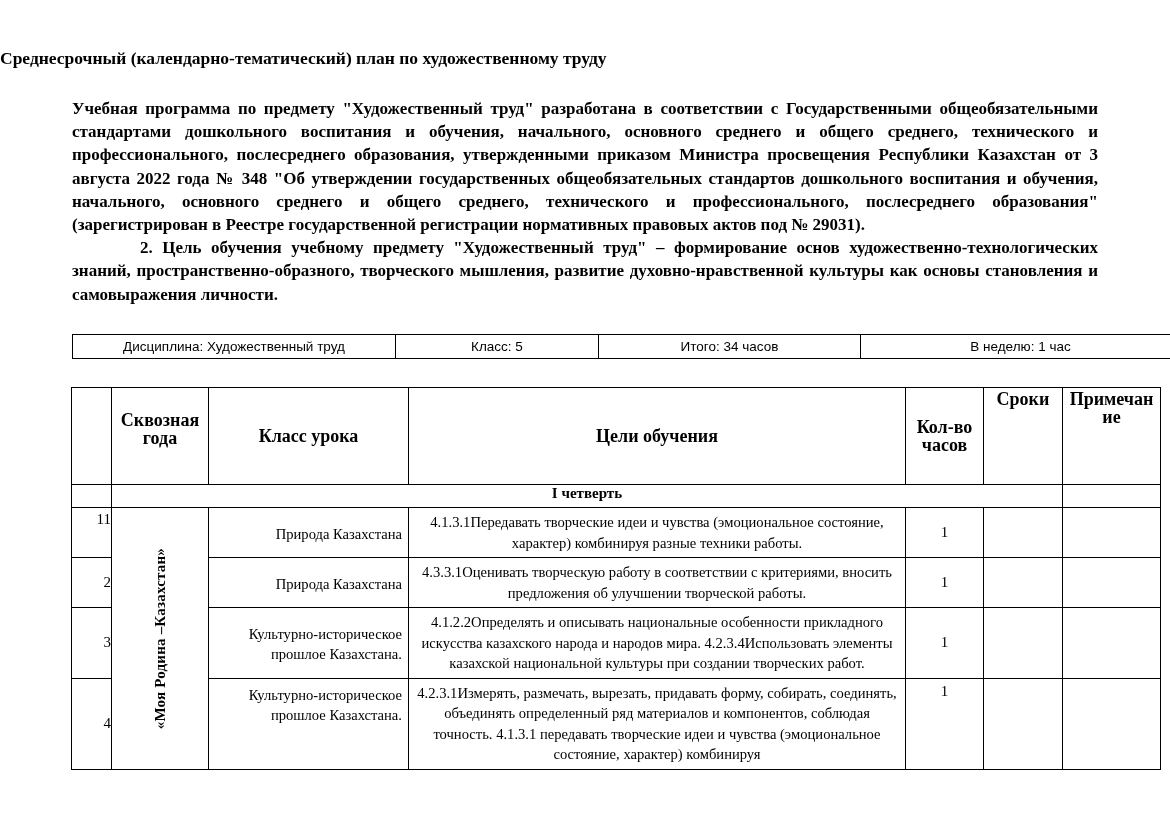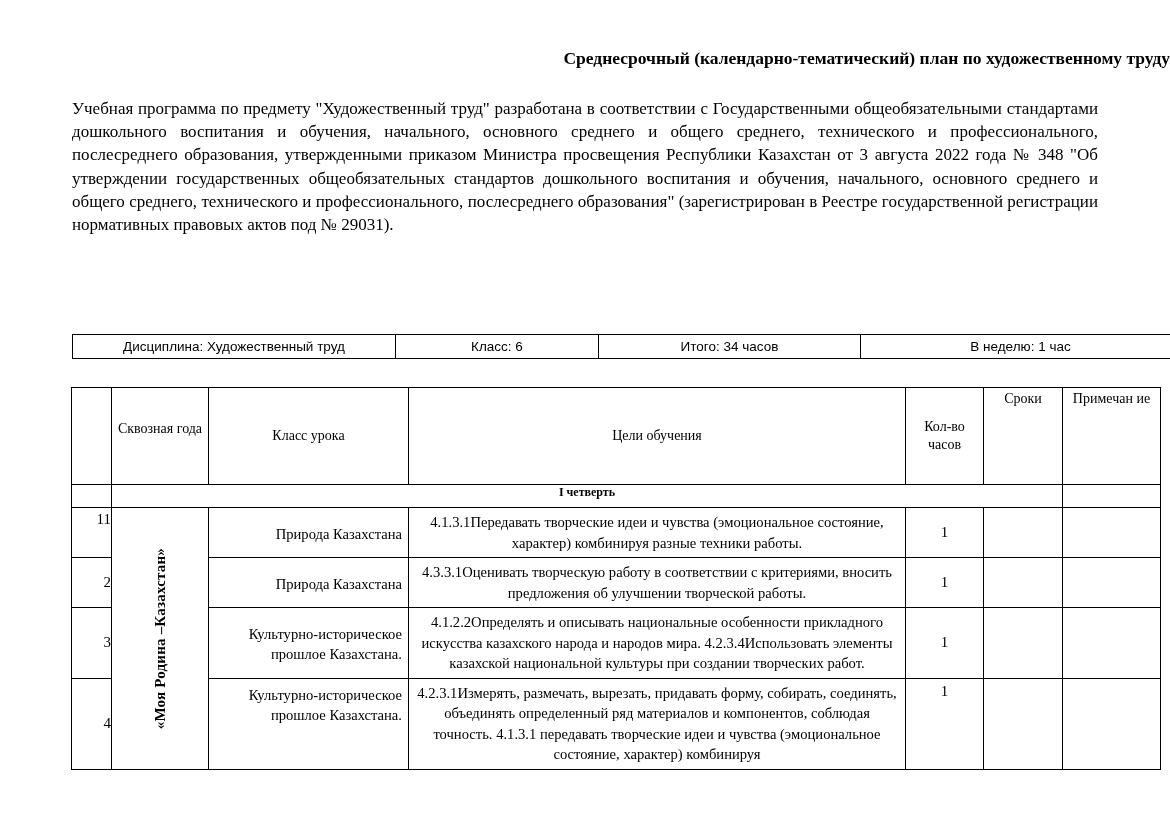--- a/index.html
+++ b/index.html
@@ -16,35 +16,36 @@
     color: #000000;
   }
   .page {
     position: relative;
     width: 1170px;
     height: 827px;
     box-sizing: border-box;
     padding: 0;
   }
   .doc-title {
-    text-align: right;
+    text-align: left;
     font-weight: bold;
     font-size: 17.5px;
     line-height: 1.2;
     margin: 0;
     padding-top: 48px;
   }
   .intro {
     margin: 0;
     padding: 0 72px 0 72px;
     font-size: 17px;
     line-height: 23.2px;
     text-align: justify;
     text-justify: inter-word;
     hyphens: none;
+    font-weight: bold;
   }
   .intro.first {
     padding-top: 28px;
   }
   .intro.indented {
     text-indent: 68px;
   }
 
   
   .infobar {
@@ -86,40 +87,40 @@
   }
   .col-no       { width: 40px; }
   .col-theme    { width: 97px; }
   .col-lesson   { width: 200px; }
   .col-goals    { width: 497px; }
   .col-hours    { width: 78px; }
   .col-dates    { width: 79px; }
   .col-notes    { width: 98px; }
 
   .plan thead th {
-    font-weight: normal;
-    text-align: center;
-    font-size: 14px;
+    font-weight: bold;
+    text-align: center;
+    font-size: 18px;
     line-height: 18px;
     height: 78px;
     vertical-align: middle;
     padding: 2px;
   }
   .plan thead th.top-al {
     vertical-align: top;
     padding-top: 2px;
   }
   .plan thead th.lift {
     padding-bottom: 16px;
   }
 
   .quarter-cell {
     text-align: center;
     font-weight: bold;
-    font-size: 12px;
+    font-size: 15px;
     height: 22px;
     vertical-align: middle;
     padding: 1px 0 3px 0;
   }
 
   td.cell-no {
     text-align: right;
     vertical-align: middle;
     font-size: 15px;
   }
@@ -184,26 +185,27 @@
   td.cell-blank { }
 </style>
 </head>
 <body>
 
 <div class="page">
 
   <h1 class="doc-title">Среднесрочный (календарно-тематический) план по художественному труду</h1>
 
   <p class="intro first">Учебная программа по предмету "Художественный труд" разработана в соответствии с Государственными общеобязательными стандартами дошкольного воспитания и обучения, начального, основного среднего и общего среднего, технического и профессионального, послесреднего образования, утвержденными приказом Министра просвещения Республики Казахстан от 3 августа 2022 года № 348 "Об утверждении государственных общеобязательных стандартов дошкольного воспитания и обучения, начального, основного среднего и общего среднего, технического и профессионального, послесреднего образования" (зарегистрирован в Реестре государственной регистрации нормативных правовых актов под № 29031).</p>
+  <p class="intro indented">2. Цель обучения учебному предмету "Художественный труд" – формирование основ художественно-технологических знаний, пространственно-образного, творческого мышления, развитие духовно-нравственной культуры как основы становления и самовыражения личности.</p>
 
   <table class="infobar">
     <tbody>
       <tr>
         <td class="c1">Дисциплина: Художественный труд</td>
-        <td class="c2">Класс: 6</td>
+        <td class="c2">Класс: 5</td>
         <td class="c3">Итого: 34 часов</td>
         <td class="c4">В неделю: 1 час</td>
       </tr>
     </tbody>
   </table>
 
   <table class="plan">
     <colgroup>
       <col class="col-no">
       <col class="col-theme">

